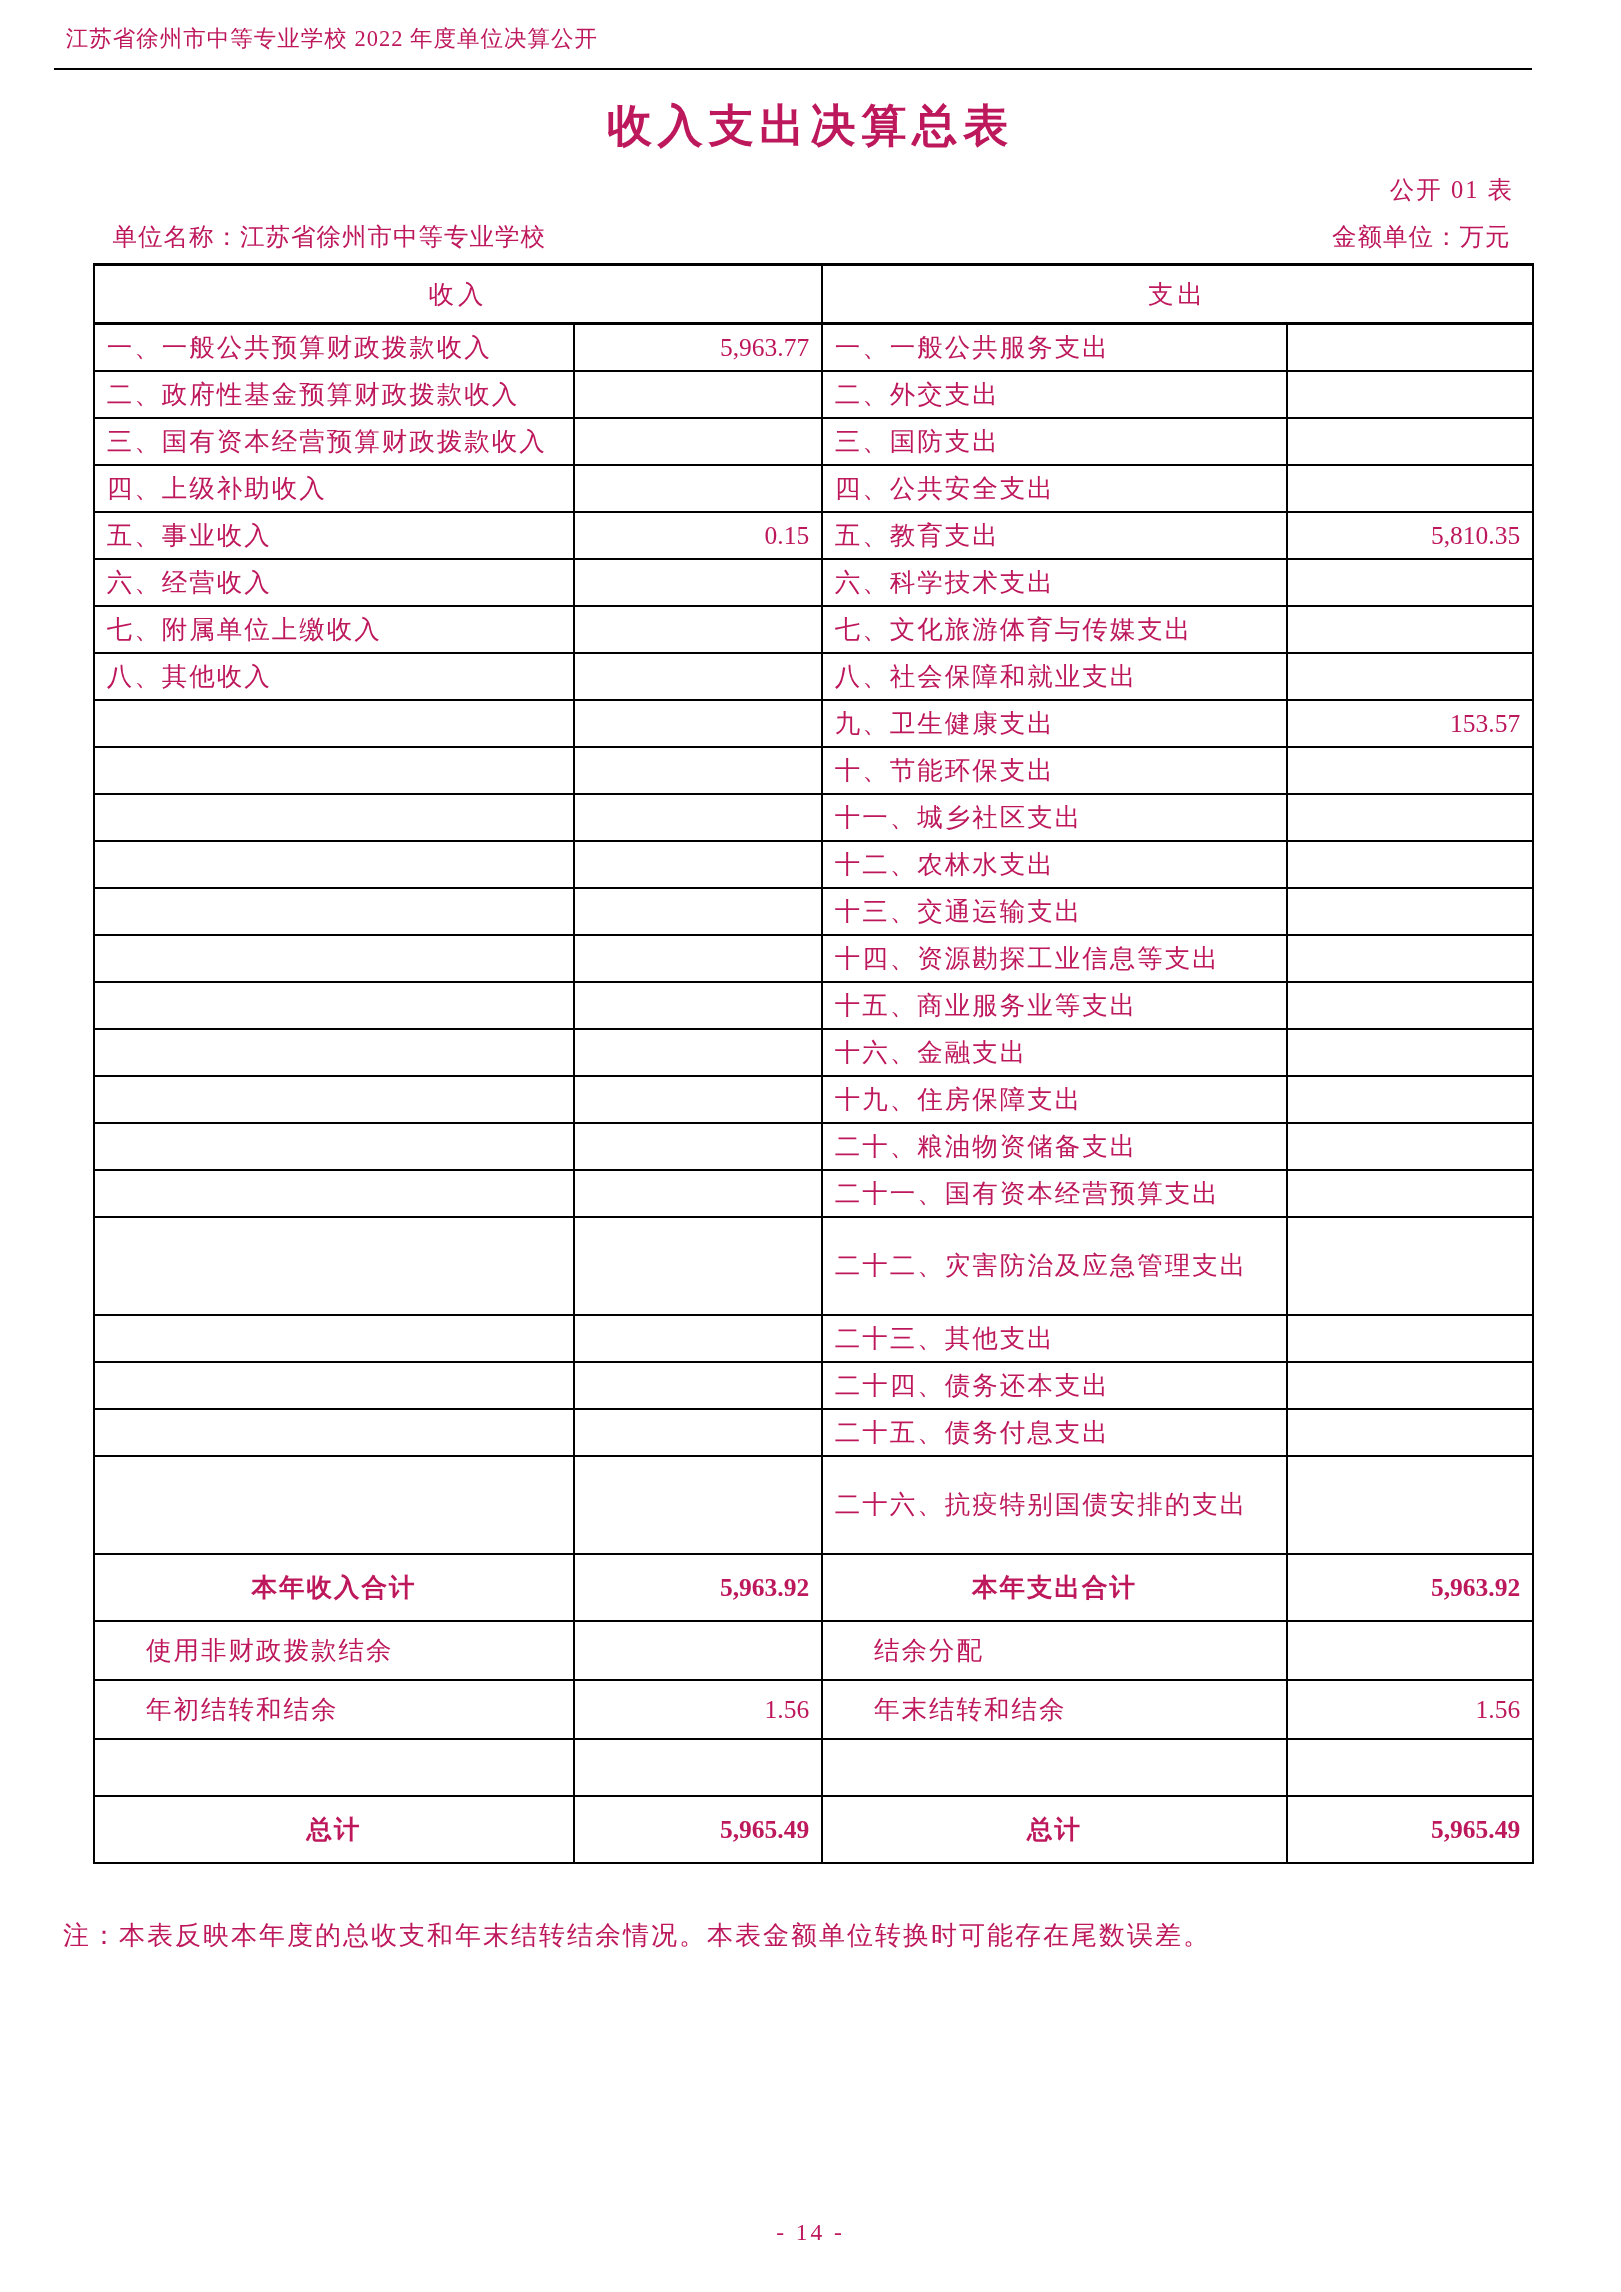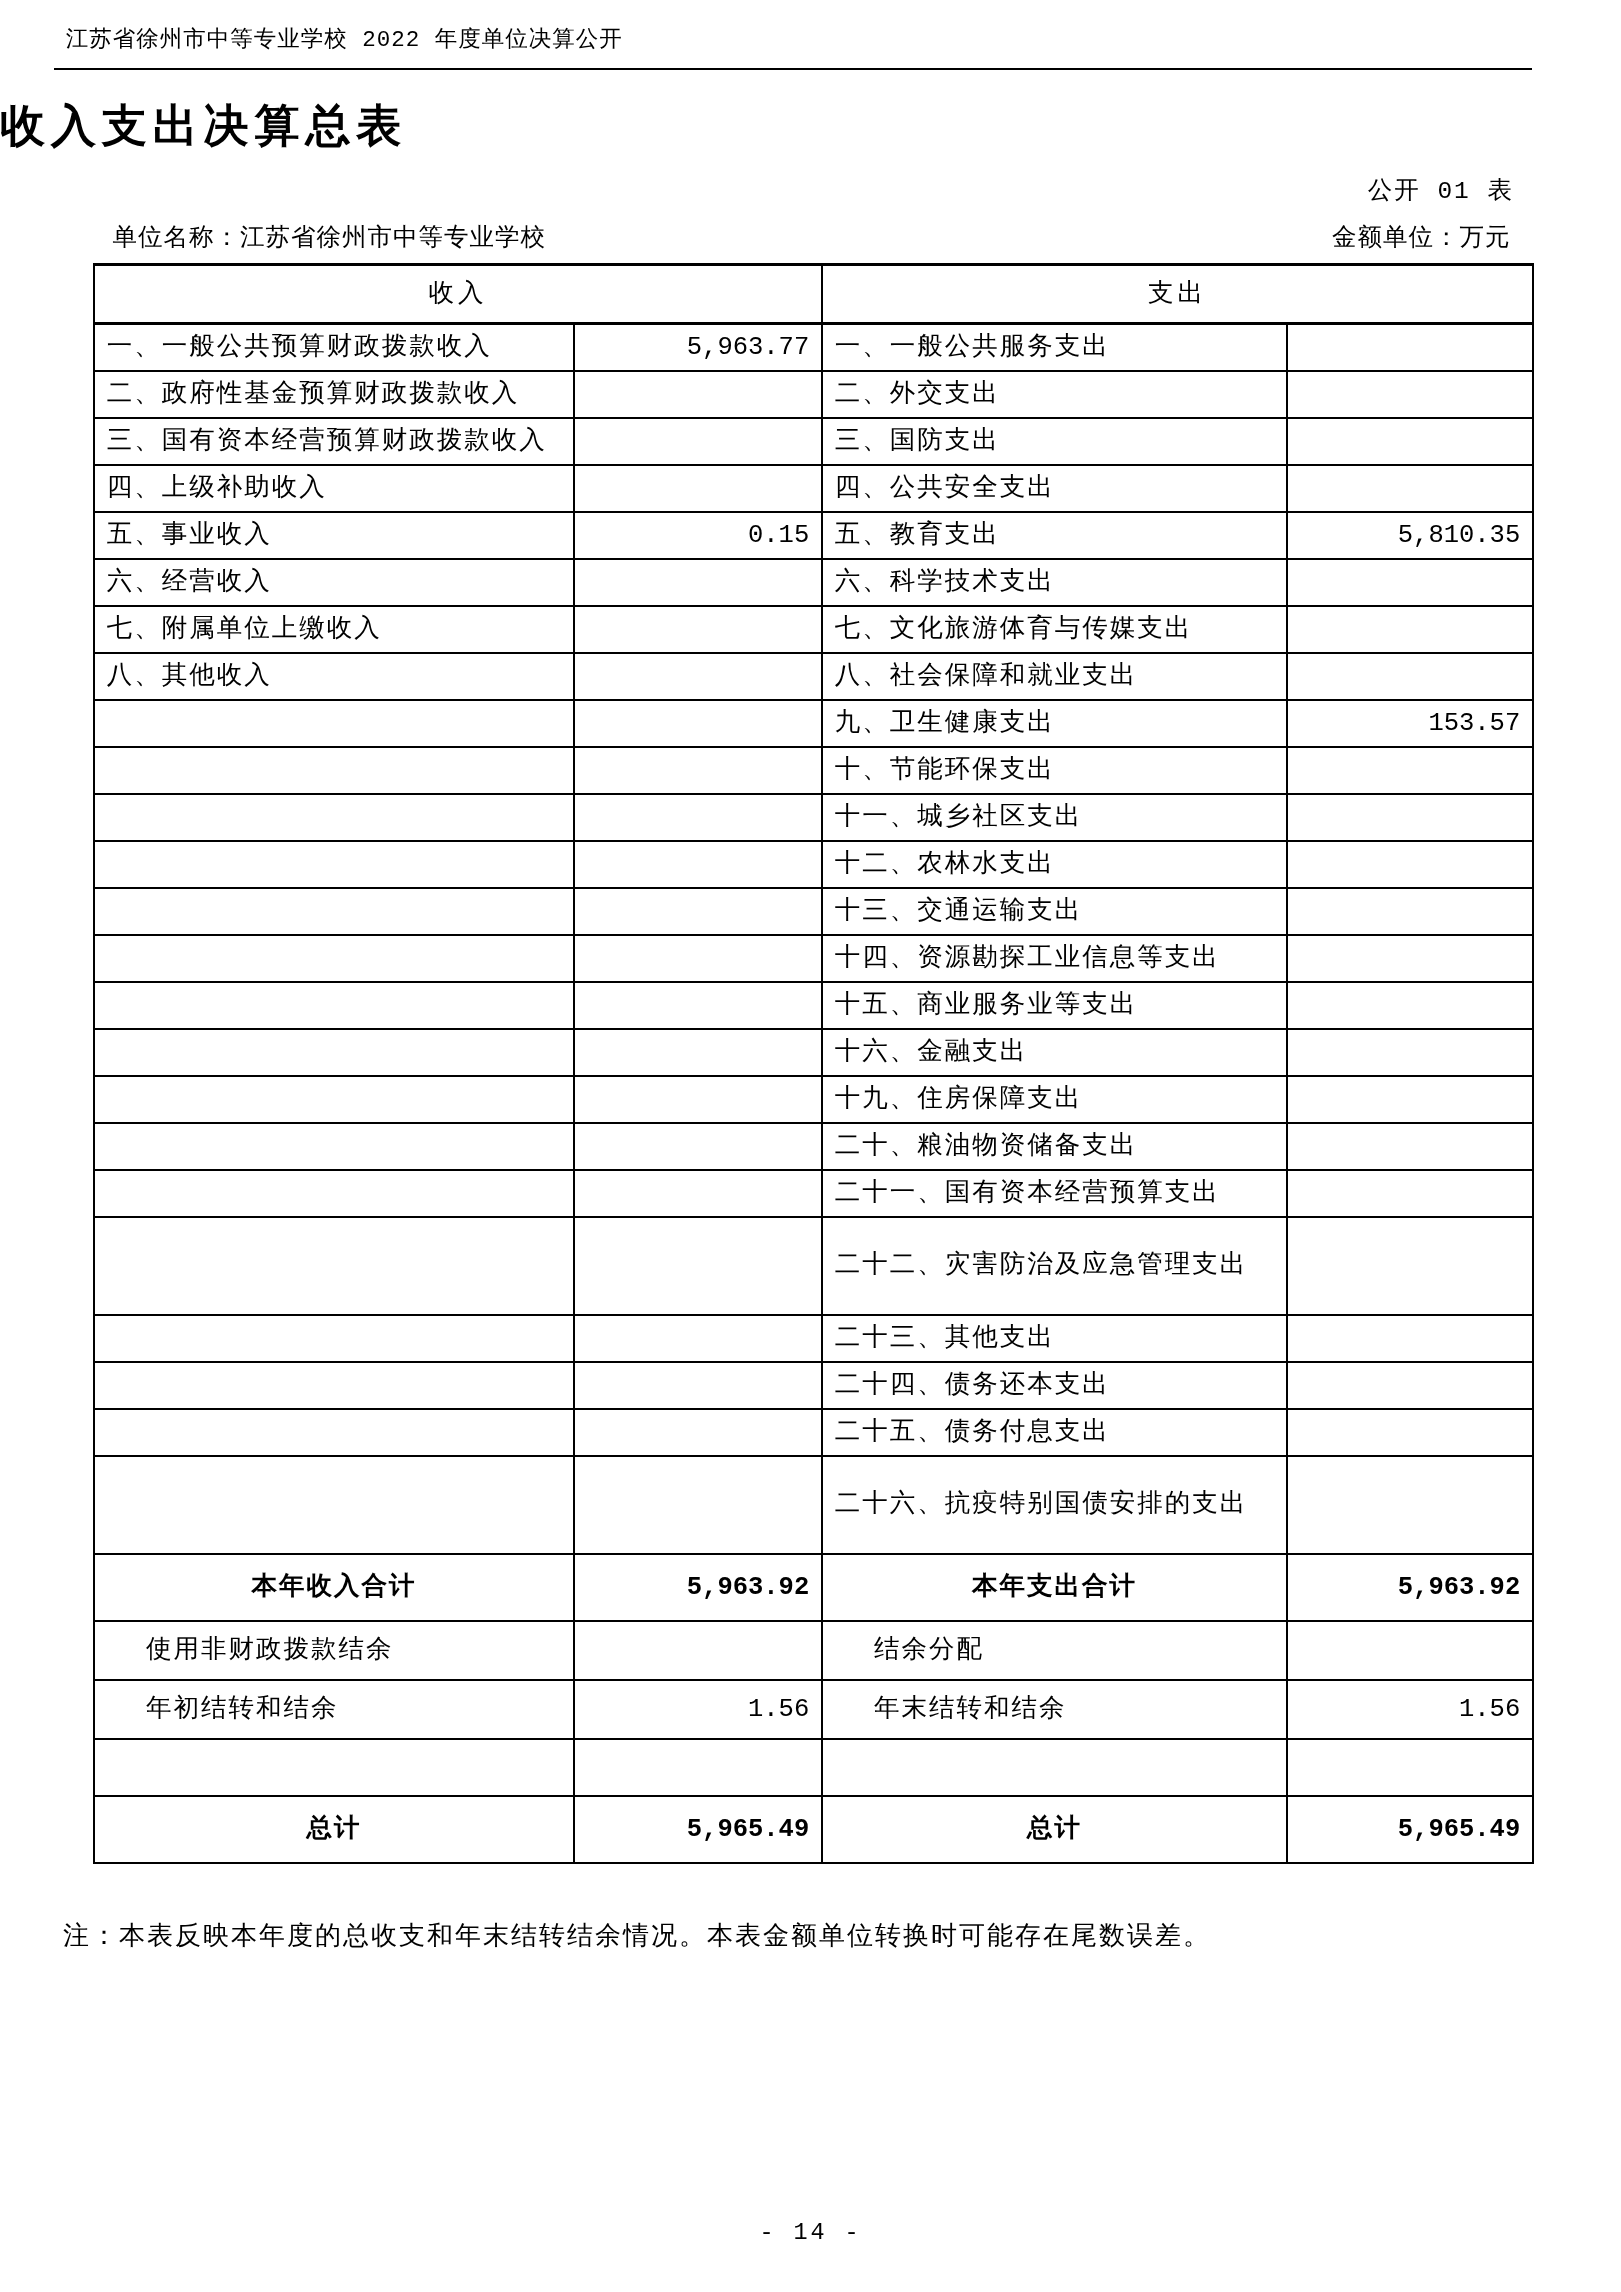--- a/index.html
+++ b/index.html
@@ -5,41 +5,41 @@
   html, body {
     margin: 0;
     padding: 0;
     background: #ffffff;
   }
   .page {
     position: relative;
     width: 1621px;
     height: 2293px;
     background: #ffffff;
-    color: #000000;
-    font-family: Liberation Mono, monospace;
+    color: #be185d;
+    font-family: Liberation Serif, serif;
     overflow: hidden;
   }
   .page-header {
     position: absolute;
     left: 54px;
     top: 19.6px;
     width: 1478px;
     border-bottom: 2px solid #000;
     padding: 3.9px 5.9px 13.7px 11.8px;
     font-size: 22.5px;
     letter-spacing: 1px;
     box-sizing: border-box;
   }
   .doc-title {
     position: absolute;
     left: 0;
     top: 96px;
     width: 100%;
-    text-align: left;
+    text-align: center;
     font-size: 45px;
     font-weight: bold;
     letter-spacing: 5.9px;
   }
   .table-code {
     position: absolute;
     left: 93px;
     top: 173px;
     width: 1421px;
     text-align: right;

